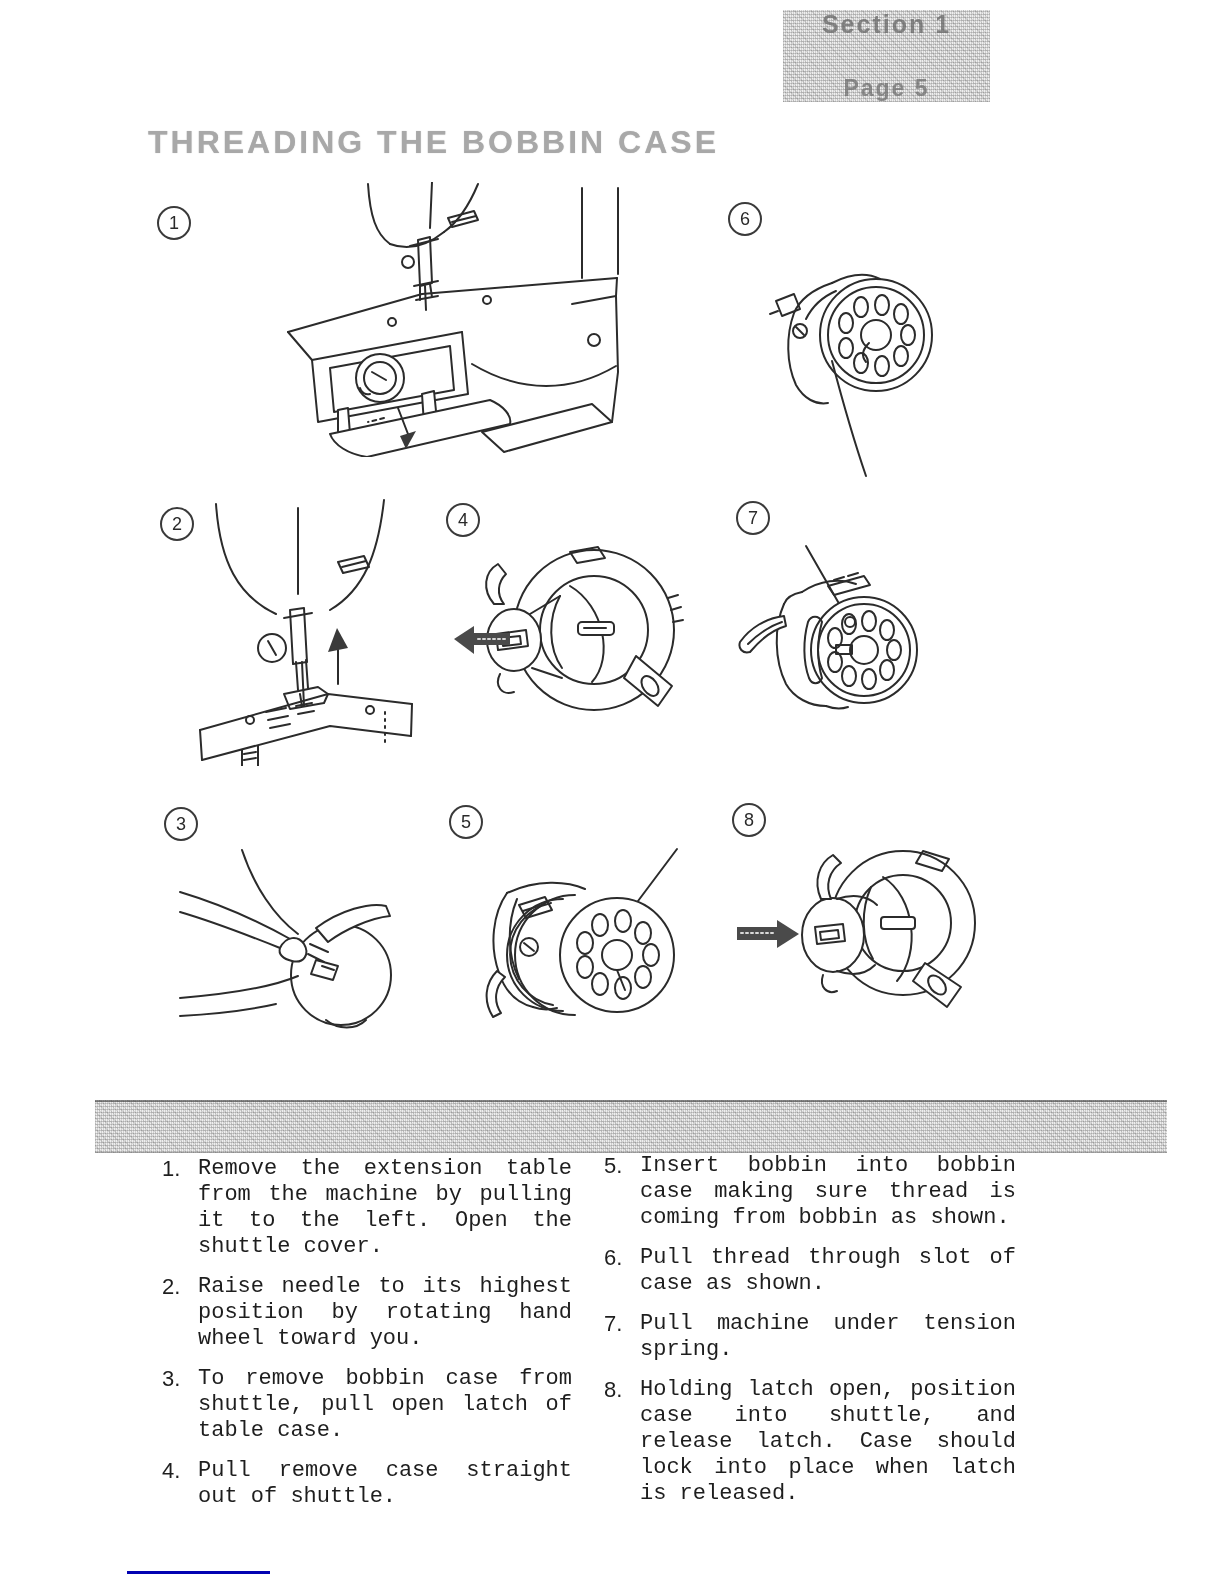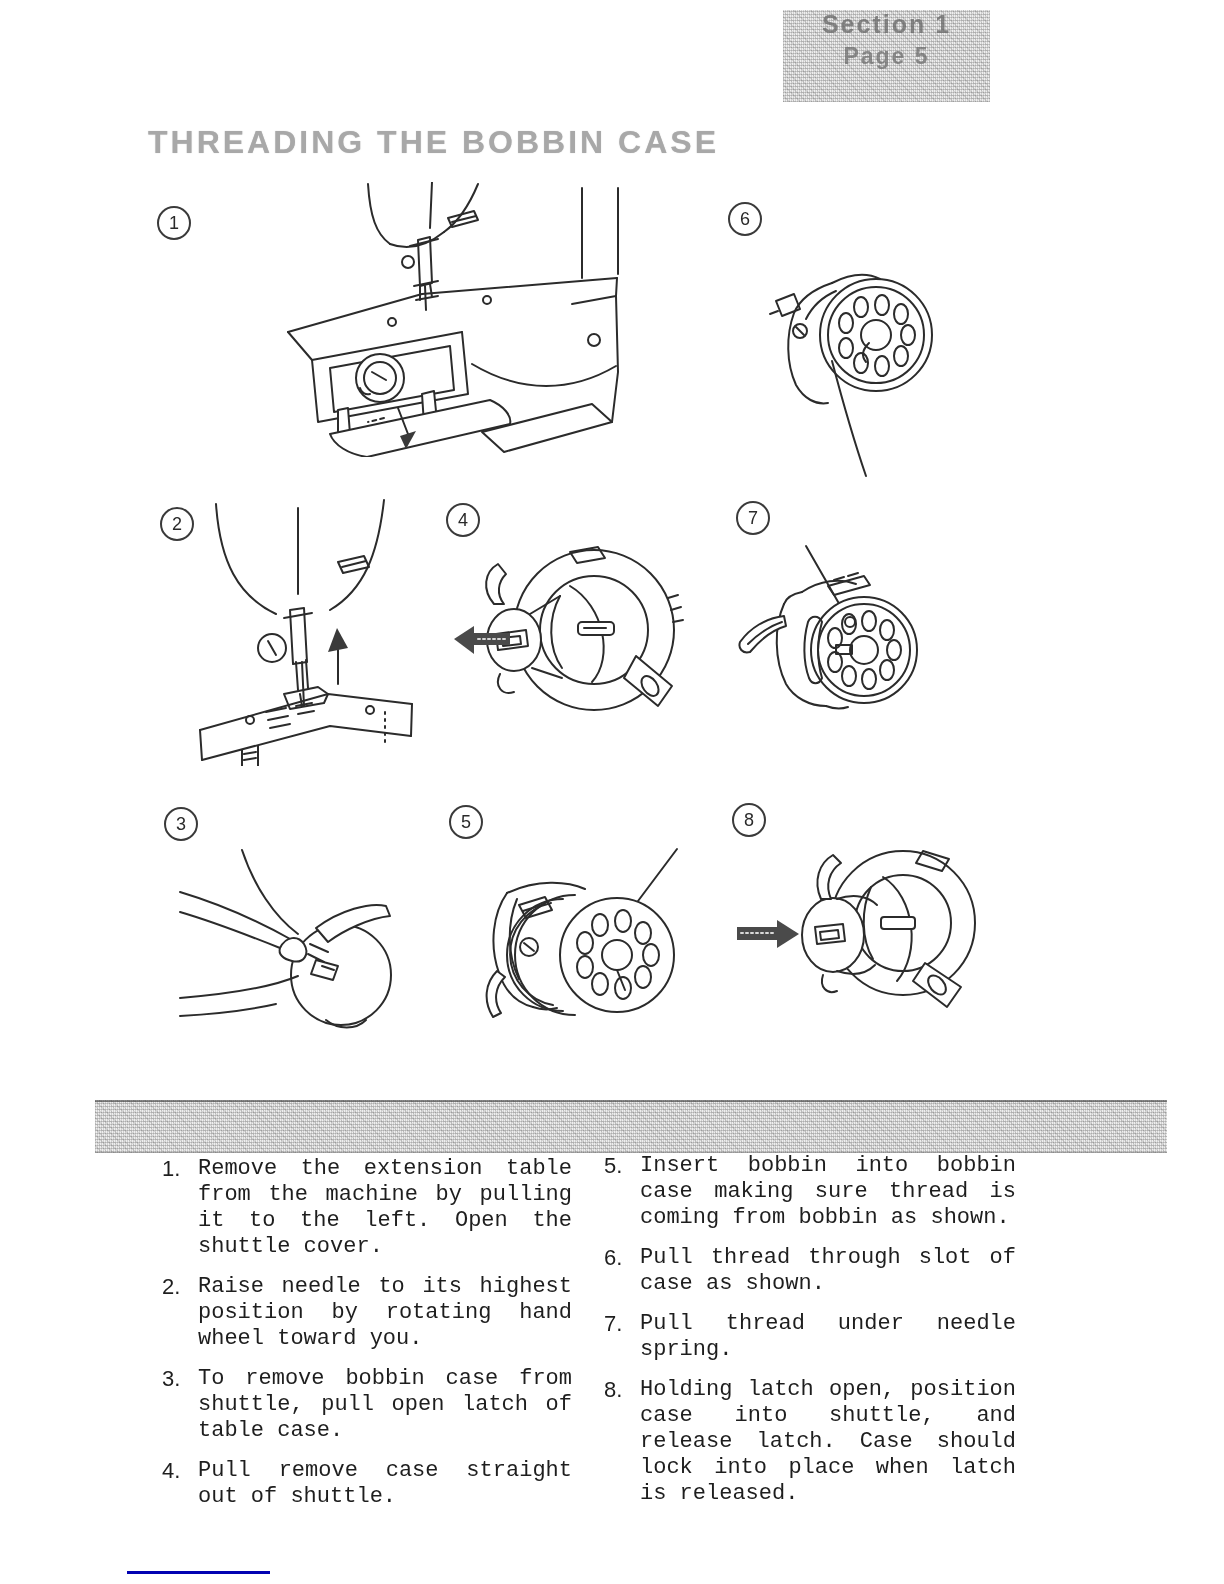--- a/index.html
+++ b/index.html
@@ -14,21 +14,21 @@
   .dither{
     background-color:#efefef;
     background-image:
       repeating-linear-gradient(0deg,  rgba(40,40,40,.20) 0 1px, transparent 1px 3px),
       repeating-linear-gradient(90deg, rgba(40,40,40,.16) 0 1px, transparent 1px 2px),
       repeating-linear-gradient(45deg, rgba(0,0,0,.10)   0 1px, transparent 1px 4px);
   }
   
   .header-box{
     position:absolute;left:783px;top:10px;width:207px;height:92px;
-    display:flex;flex-direction:column;align-items:center;justify-content:flex-start;
+    display:flex;flex-direction:column;align-items:center;justify-content:space-between;
     gap:4px;
   }
   .header-line1{
     font-size:25px;font-weight:700;letter-spacing:2px;
     color:rgba(105,105,105,.78);
   }
   .header-line2{
     font-size:23px;font-weight:700;letter-spacing:2px;
     color:rgba(110,110,110,.75);
   }
@@ -348,21 +348,21 @@
     <div class="instr-item">
       <span class="instr-num">5.</span>
       <p class="instr-text">Insert bobbin into bobbin case making sure thread is coming from bobbin as shown.</p>
     </div>
     <div class="instr-item">
       <span class="instr-num">6.</span>
       <p class="instr-text">Pull thread through slot of case as shown.</p>
     </div>
     <div class="instr-item">
       <span class="instr-num">7.</span>
-      <p class="instr-text">Pull thread under needle spring.</p>
+      <p class="instr-text">Pull machine under tension spring.</p>
     </div>
     <div class="instr-item">
       <span class="instr-num">8.</span>
       <p class="instr-text">Holding latch open, position case into shuttle, and release latch. Case should lock into place when latch is released.</p>
     </div>
   </div>
 
   <div class="footer-rule"></div>
 
 </div>

